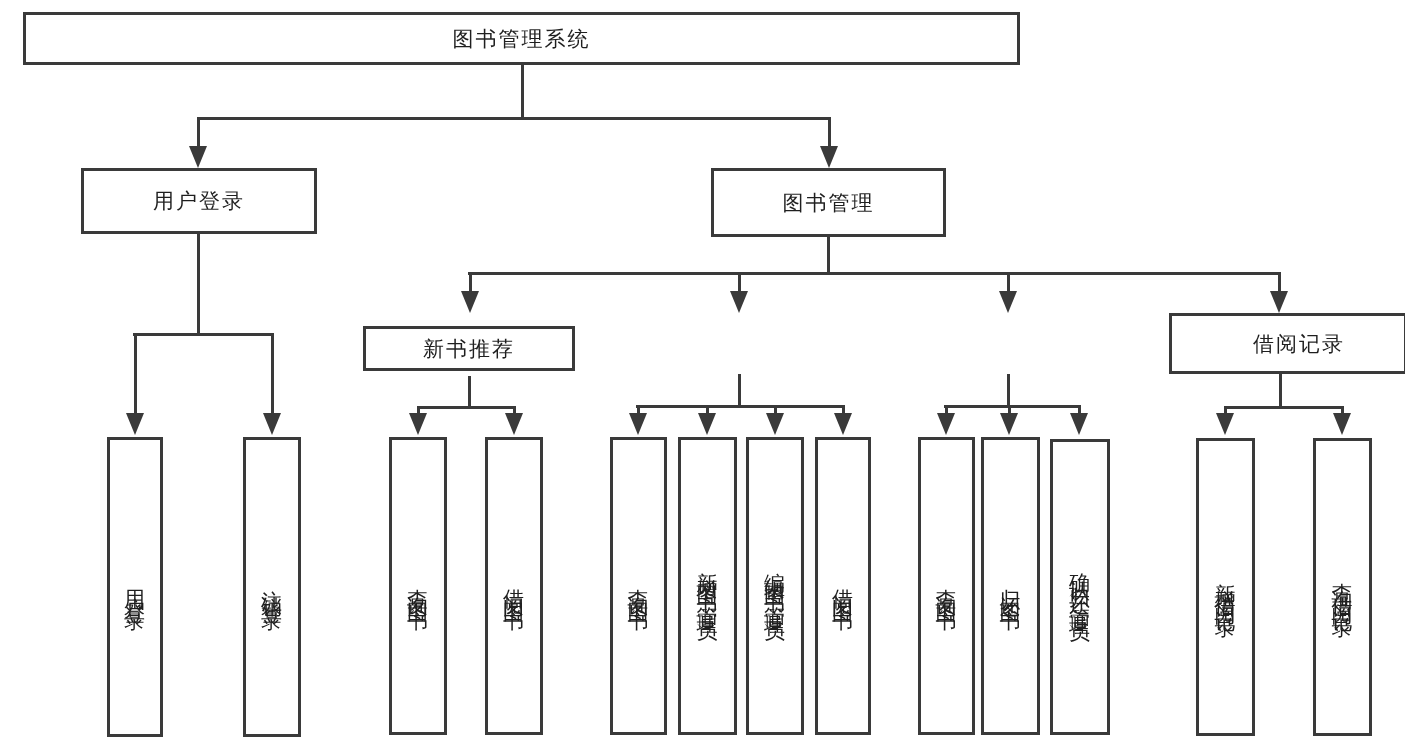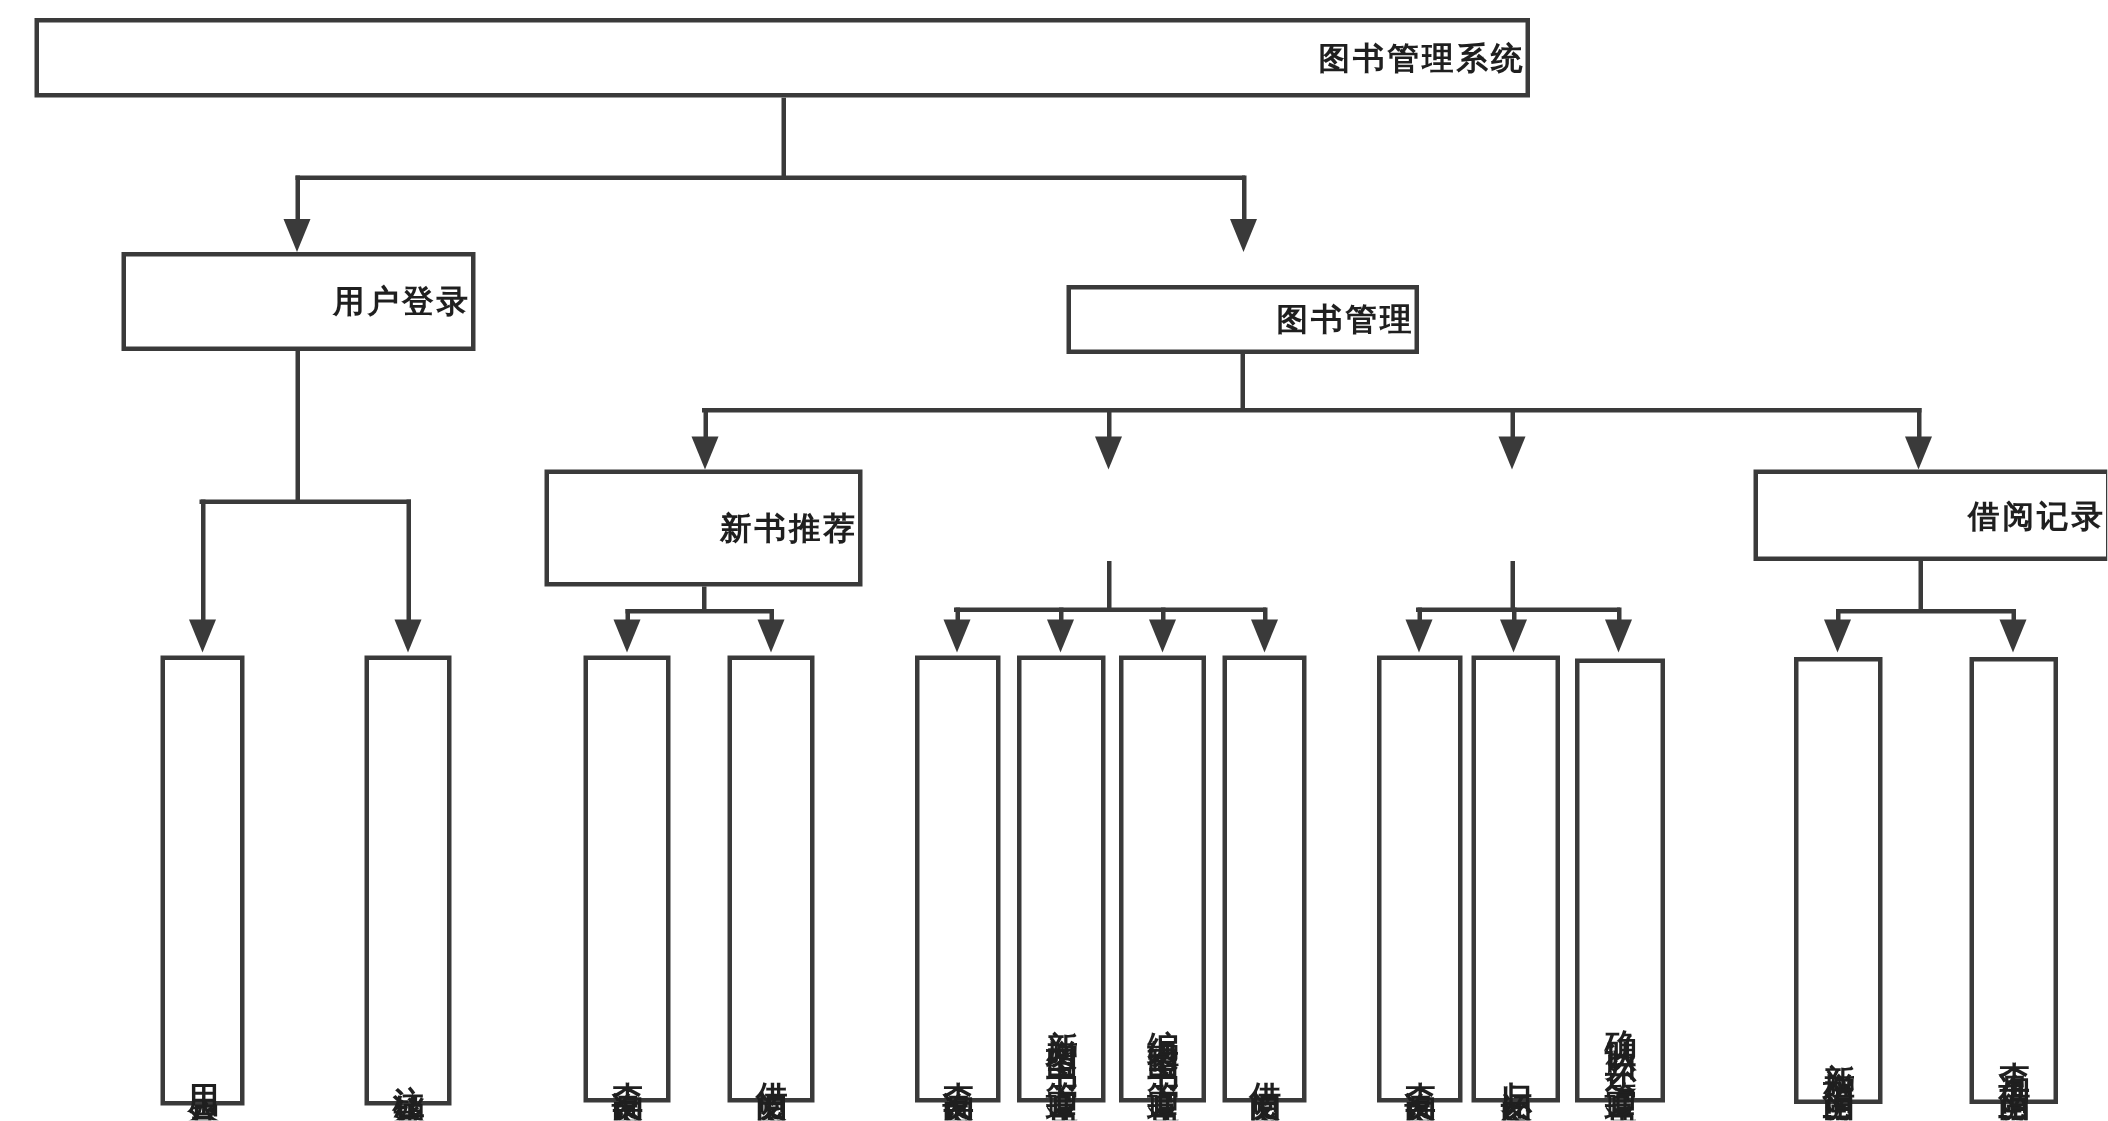--- a/index.html
+++ b/index.html
@@ -21,27 +21,26 @@
     overflow: hidden;
   }
   
   .box {
     position: absolute;
     box-sizing: border-box;
     background: var(--fill);
     border: 3px solid var(--line);
     display: flex;
     align-items: center;
-    justify-content: flex-end;
+    justify-content: center;
     color: var(--text);
     font-size: 21px;
     letter-spacing: 2px;
     white-space: nowrap;
     z-index: 2;
-    font-weight: bold;
   }
   
   .vbox {
     writing-mode: vertical-rl;
     text-orientation: mixed;
     font-size: 21px;
     letter-spacing: 7px;
     line-height: 1;
     white-space: nowrap;
   }
@@ -74,25 +73,25 @@
 <div class="canvas">
 
   <div class="box" style="left:23px; top:12px; width:997px; height:53px;">
     <span>图书管理系统</span>
   </div>
 
   <div class="box" style="left:81px; top:168px; width:236px; height:66px;">
     <span>用户登录</span>
   </div>
 
-  <div class="box" style="left:711px; top:168px; width:235px; height:46px;margin-top:22px;">
+  <div class="box" style="left:711px; top:168px; width:235px; height:69px;">
     <span>图书管理</span>
   </div>
 
-  <div class="box" style="left:363px; top:313px; width:212px; height:78px;">
+  <div class="box" style="left:363px; top:326px; width:212px; height:45px;">
     <span>新书推荐</span>
   </div>
 
 
 
   <div class="box" style="left:1169px; top:313px; width:238px; height:61px;padding-left:22px;">
     <span>借阅记录</span>
   </div>
 
   <div class="box vbox" style="left:107px; top:437px; width:56px; height:300px;">

